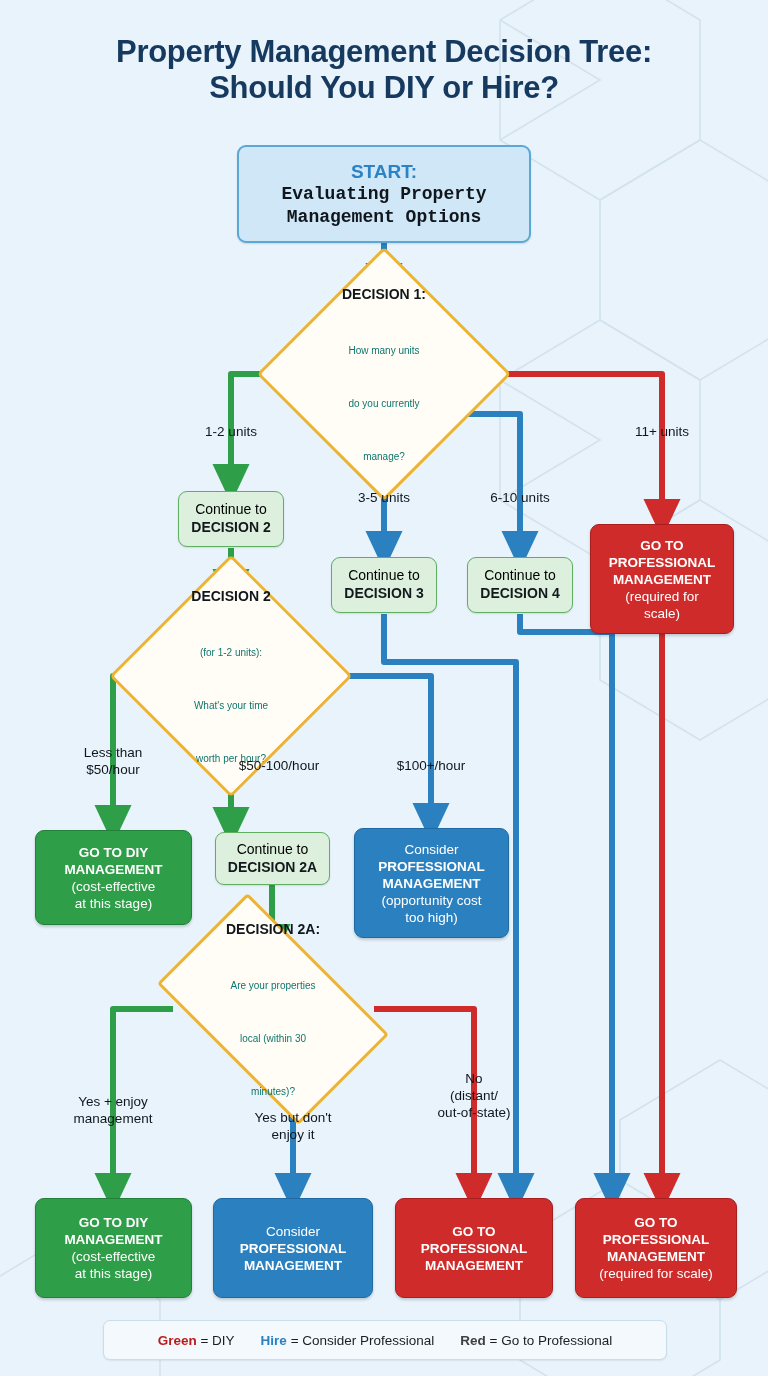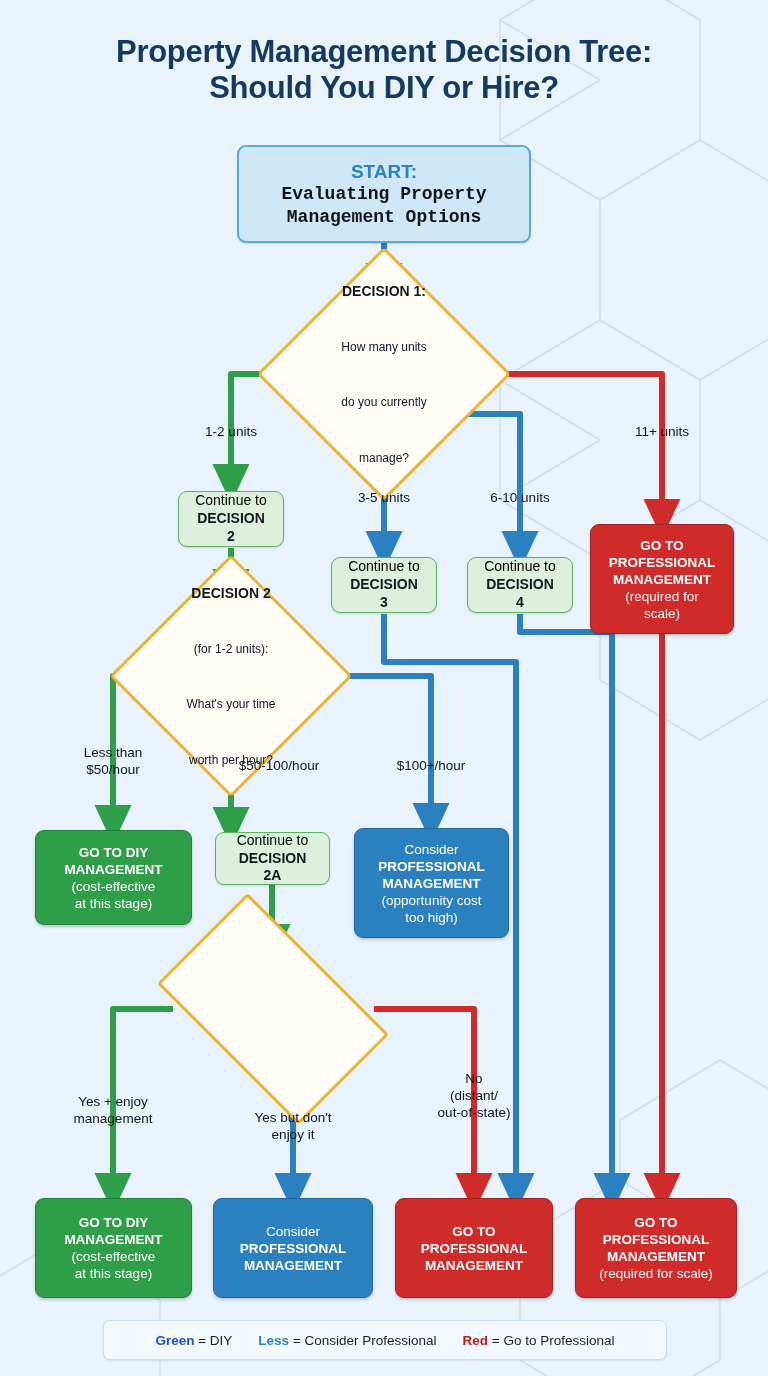--- a/index.html
+++ b/index.html
@@ -14,52 +14,52 @@
   #wires{position:absolute;left:0;top:0;width:768px;height:1376px;z-index:1;pointer-events:none;}
 
   .title-wrap{position:absolute;left:0;top:34px;width:768px;text-align:center;z-index:3;}
   .title-line{
     color:#163a5f;font-size:31px;font-weight:bold;line-height:1.17;
     letter-spacing:-0.3px;
   }
 
   .node{position:absolute;box-sizing:border-box;display:flex;align-items:center;
         justify-content:center;text-align:center;border-radius:9px;}
-  .node .txt{width:100%;padding:0 15px;box-sizing:border-box;}
+  .node .txt{width:100%;padding:0 6px;box-sizing:border-box;}
 
   .n-start{background:#cfe7f7;border:2px solid #5ba7d6;box-shadow:0 1px 2px rgba(0,0,0,.12);}
   .n-start .hdr{color:#2b82c4;font-size:19px;font-weight:bold;line-height:1.24;}
   .n-start .bdy{color:#10161c;font-size:18px;font-weight:bold;line-height:1.25;font-family:Liberation Mono, monospace;}
 
   .n-cont{background:#ddf0dd;border:1.5px solid #5fae62;box-shadow:0 1px 2px rgba(0,0,0,.10);}
   .n-cont .l1{color:#000000;font-size:14px;line-height:1.28;}
   .n-cont .l2{color:#13181d;font-size:14px;font-weight:bold;line-height:1.28;}
 
   .n-green{background:#2f9e48;border:1.5px solid #21803a;color:#fff;box-shadow:0 2px 3px rgba(0,0,0,.18);}
   .n-blue{background:#2b80c0;border:1.5px solid #1f6aa3;color:#fff;box-shadow:0 2px 3px rgba(0,0,0,.18);align-items:center;}
   .n-red{background:#cf2b2b;border:1.5px solid #a81f1f;color:#fff;box-shadow:0 2px 3px rgba(0,0,0,.18);}
   .n-green .b,.n-blue .b,.n-red .b{font-weight:bold;font-size:13.5px;line-height:1.26;display:block;}
   .n-green .n,.n-blue .n,.n-red .n{font-weight:normal;font-size:13.5px;line-height:1.26;display:block;}
 
   .diamond{position:absolute;display:flex;align-items:center;justify-content:center;}
   .diamond .dshape{position:absolute;inset:0;background:#fffdf6;border:3px solid #edb433;
     transform:rotate(45deg);border-radius:5px;box-sizing:border-box;}
   .diamond .dtxt{position:relative;z-index:2;text-align:center;width:118%;}
   .diamond .t1{font-size:14px;font-weight:bold;color:#10161c;line-height:1.3;}
-  .diamond .t2{font-size:12px;color:#0f172a;line-height:1.3;margin-top:40px;}
+  .diamond .t2{font-size:10px;color:#0f766e;line-height:1.3;margin-top:40px;}
 
   .elabel{position:absolute;text-align:center;font-size:13.5px;color:#10161c;line-height:1.25;z-index:4;}
 
   .legend{position:absolute;left:103px;top:1320px;width:562px;height:38px;
     background:#f4f9fd;border:1px solid #c9ddea;border-radius:7px;
     display:flex;align-items:center;justify-content:center;gap:26px;z-index:5;
     box-shadow:0 1px 2px rgba(0,0,0,.07);}
   .legend .it{font-size:13.5px;color:#1a1f24;white-space:nowrap;}
   .legend .k{font-weight:bold;}
-  .k-green{color:#1d4ed8;} .k-blue{color:#2b80c0;} .k-red{color:#b91c1c;}
+  .k-green{color:#b91c1c;} .k-blue{color:#2b80c0;} .k-red{color:#404040;}
 </style>
 </head>
 <body>
 
 <svg id="bg-pattern" width="768" height="1376" viewBox="0 0 768 1376">
   <g stroke="#cfe0ec" stroke-width="1.6" fill="none" opacity="0.85">
     <path d="M600 -40 L700 20 L700 140 L600 200 L500 140 L500 20 Z"></path>
     <path d="M700 140 L800 200 L800 320 L700 380 L600 320 L600 200 Z"></path>
     <path d="M600 320 L700 380 L700 500 L600 560 L500 500 L500 380 Z"></path>
     <path d="M700 500 L800 560 L800 680 L700 740 L600 680 L600 560 Z"></path>
@@ -218,20 +218,26 @@
       <span class="n">Consider</span>
       <span class="b">PROFESSIONAL</span>
       <span class="b">MANAGEMENT</span>
       <span class="n">(opportunity cost</span>
       <span class="n">too high)</span>
     </div>
   </div>
 
   <div class="diamond" style="left:173px;top:945px;width:200px;height:128px;">
     <div class="dshape" style="border-radius:4px;"></div>
+    <div class="dtxt" style="width:104%;">
+      <div class="t1">DECISION 2A:</div>
+      <div class="t2">Are your properties</div>
+      <div class="t2">local (within 30</div>
+      <div class="t2">minutes)?</div>
+    </div>
   </div>
 
   <div class="elabel" style="left:48px;top:1094px;width:130px;">
     <div>Yes + enjoy</div>
     <div>management</div>
   </div>
   <div class="elabel" style="left:409px;top:1071px;width:130px;">
     <div>No</div>
     <div>(distant/</div>
     <div>out-of-state)</div>
@@ -270,17 +276,17 @@
     <div class="txt">
       <span class="b">GO TO</span>
       <span class="b">PROFESSIONAL</span>
       <span class="b">MANAGEMENT</span>
       <span class="n">(required for scale)</span>
     </div>
   </div>
 
   <div class="legend">
     <span class="it"><span class="k k-green">Green</span><span> = DIY</span></span>
-    <span class="it"><span class="k k-blue">Less</span><span> = Consider Professional</span></span>
+    <span class="it"><span class="k k-blue">Hire</span><span> = Consider Professional</span></span>
     <span class="it"><span class="k k-red">Red</span><span> = Go to Professional</span></span>
   </div>
 
 </div>
 
 </body></html>

